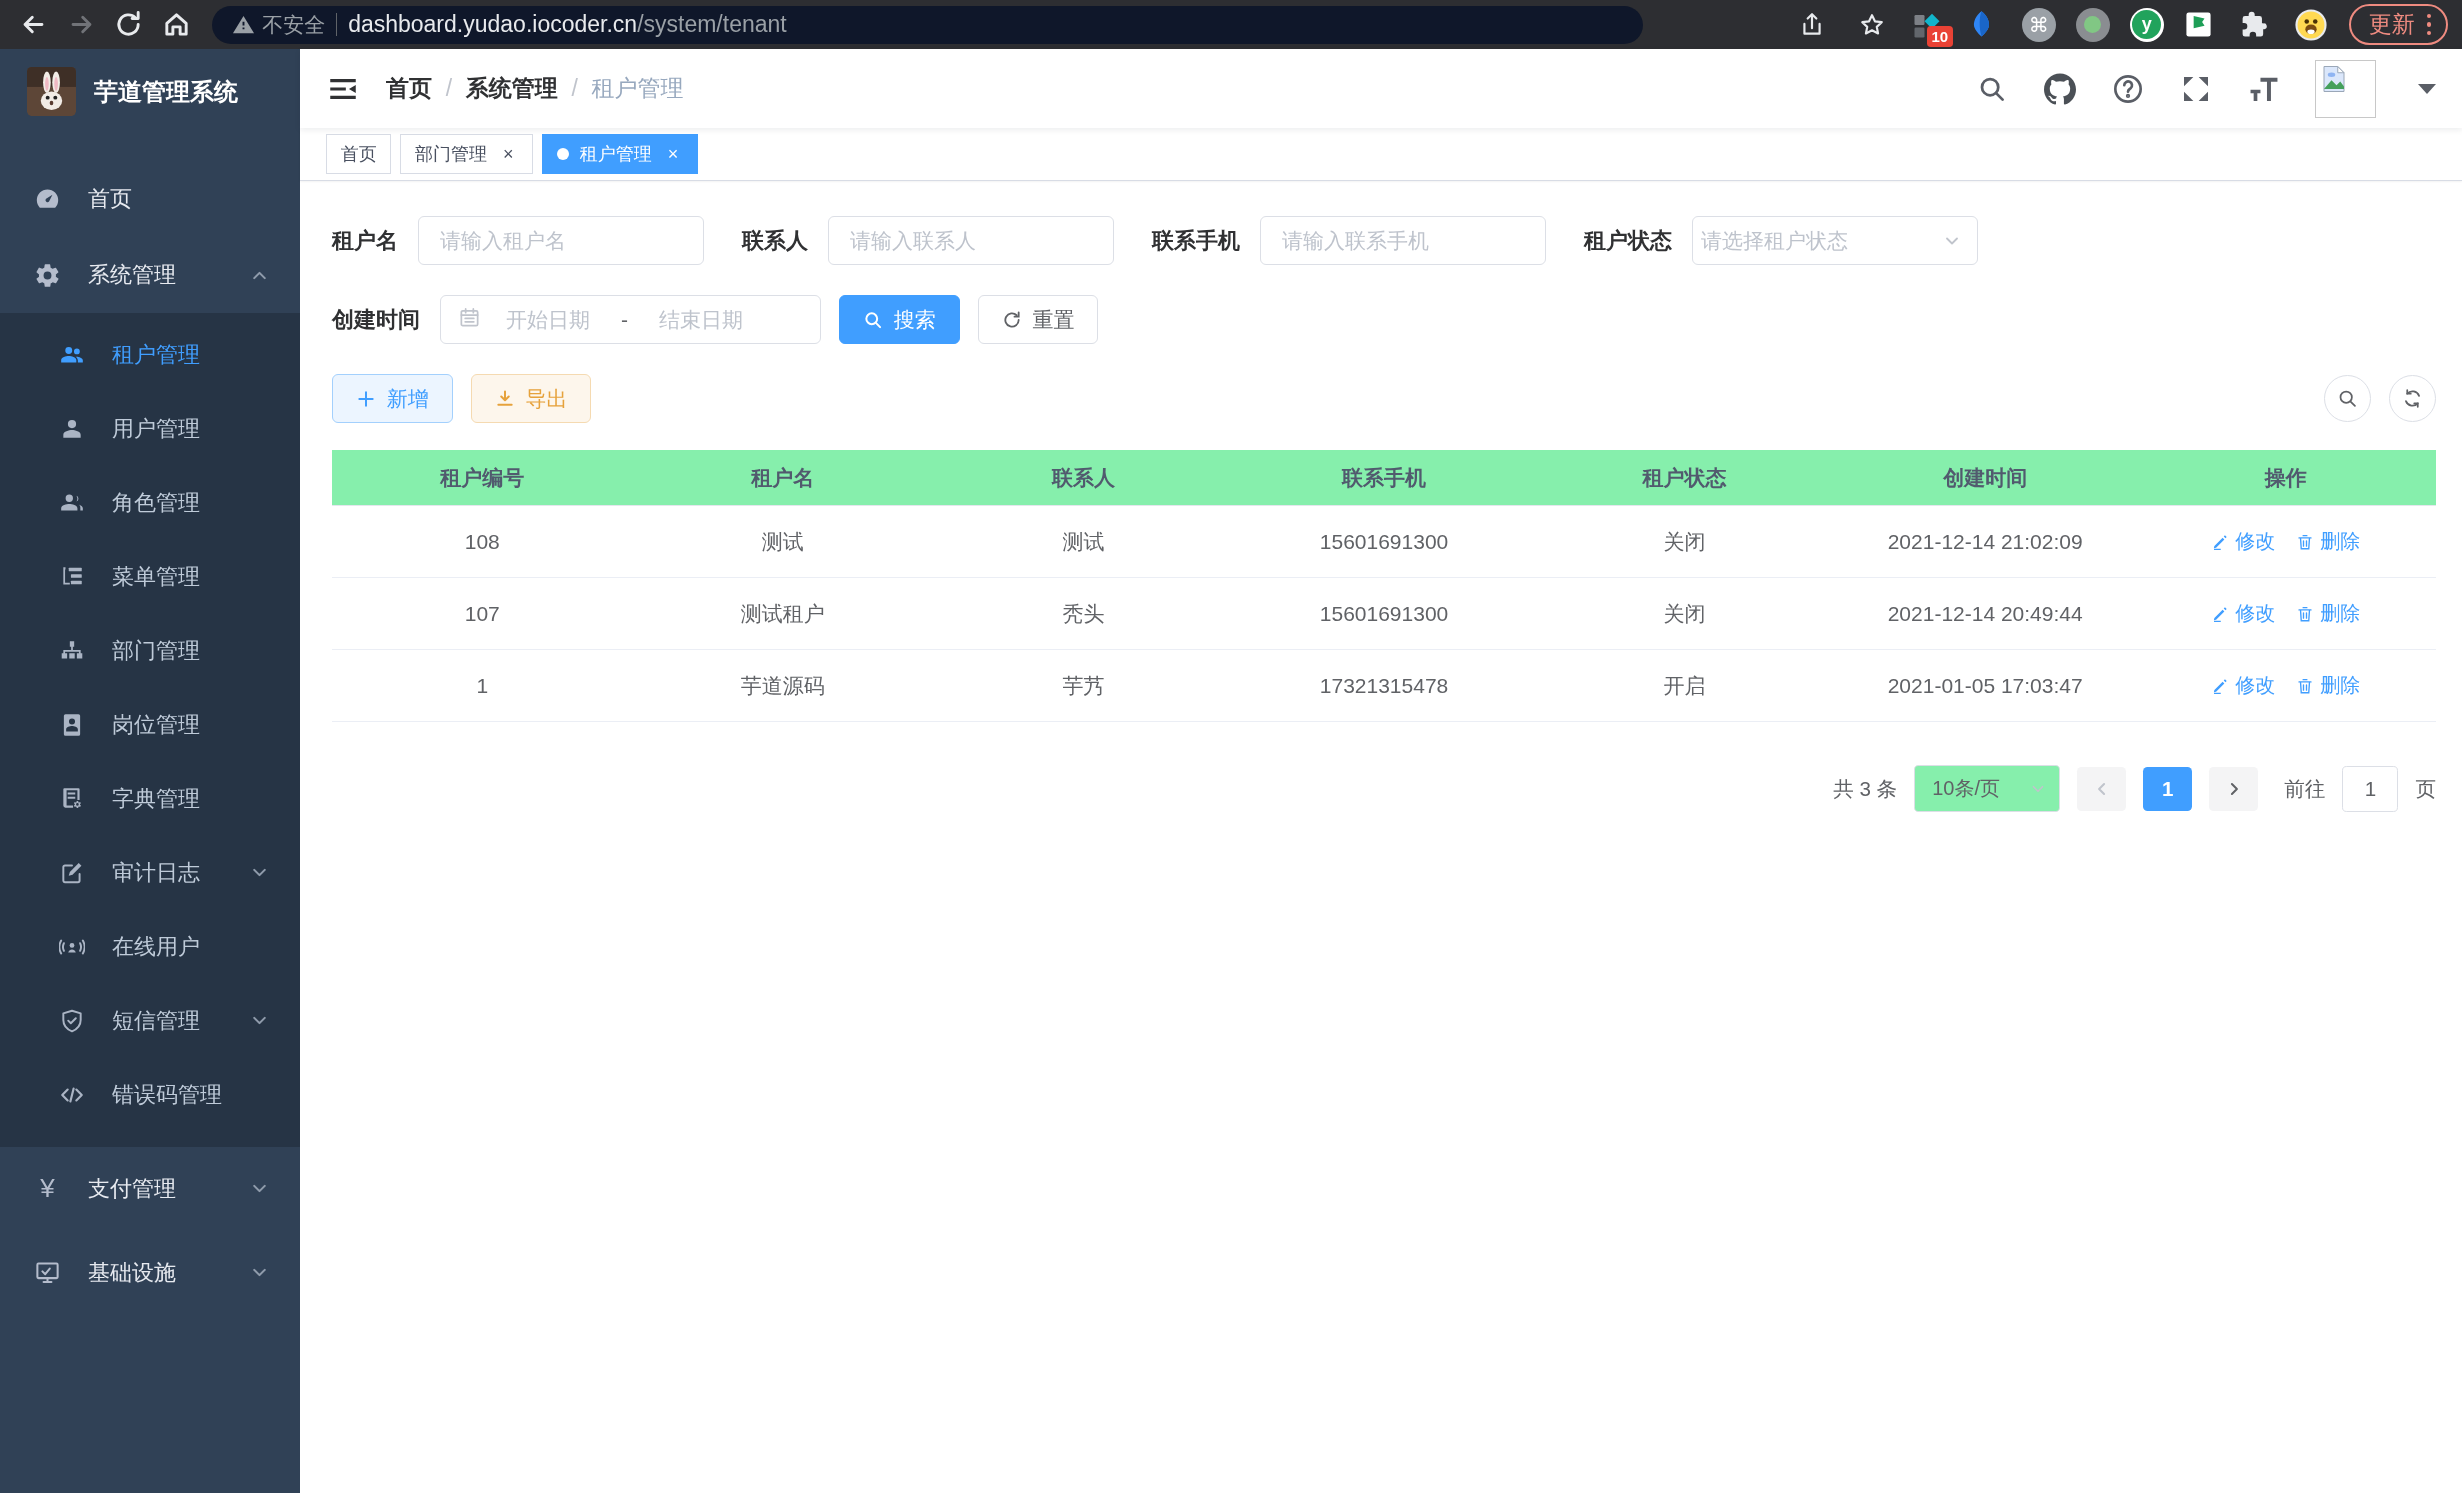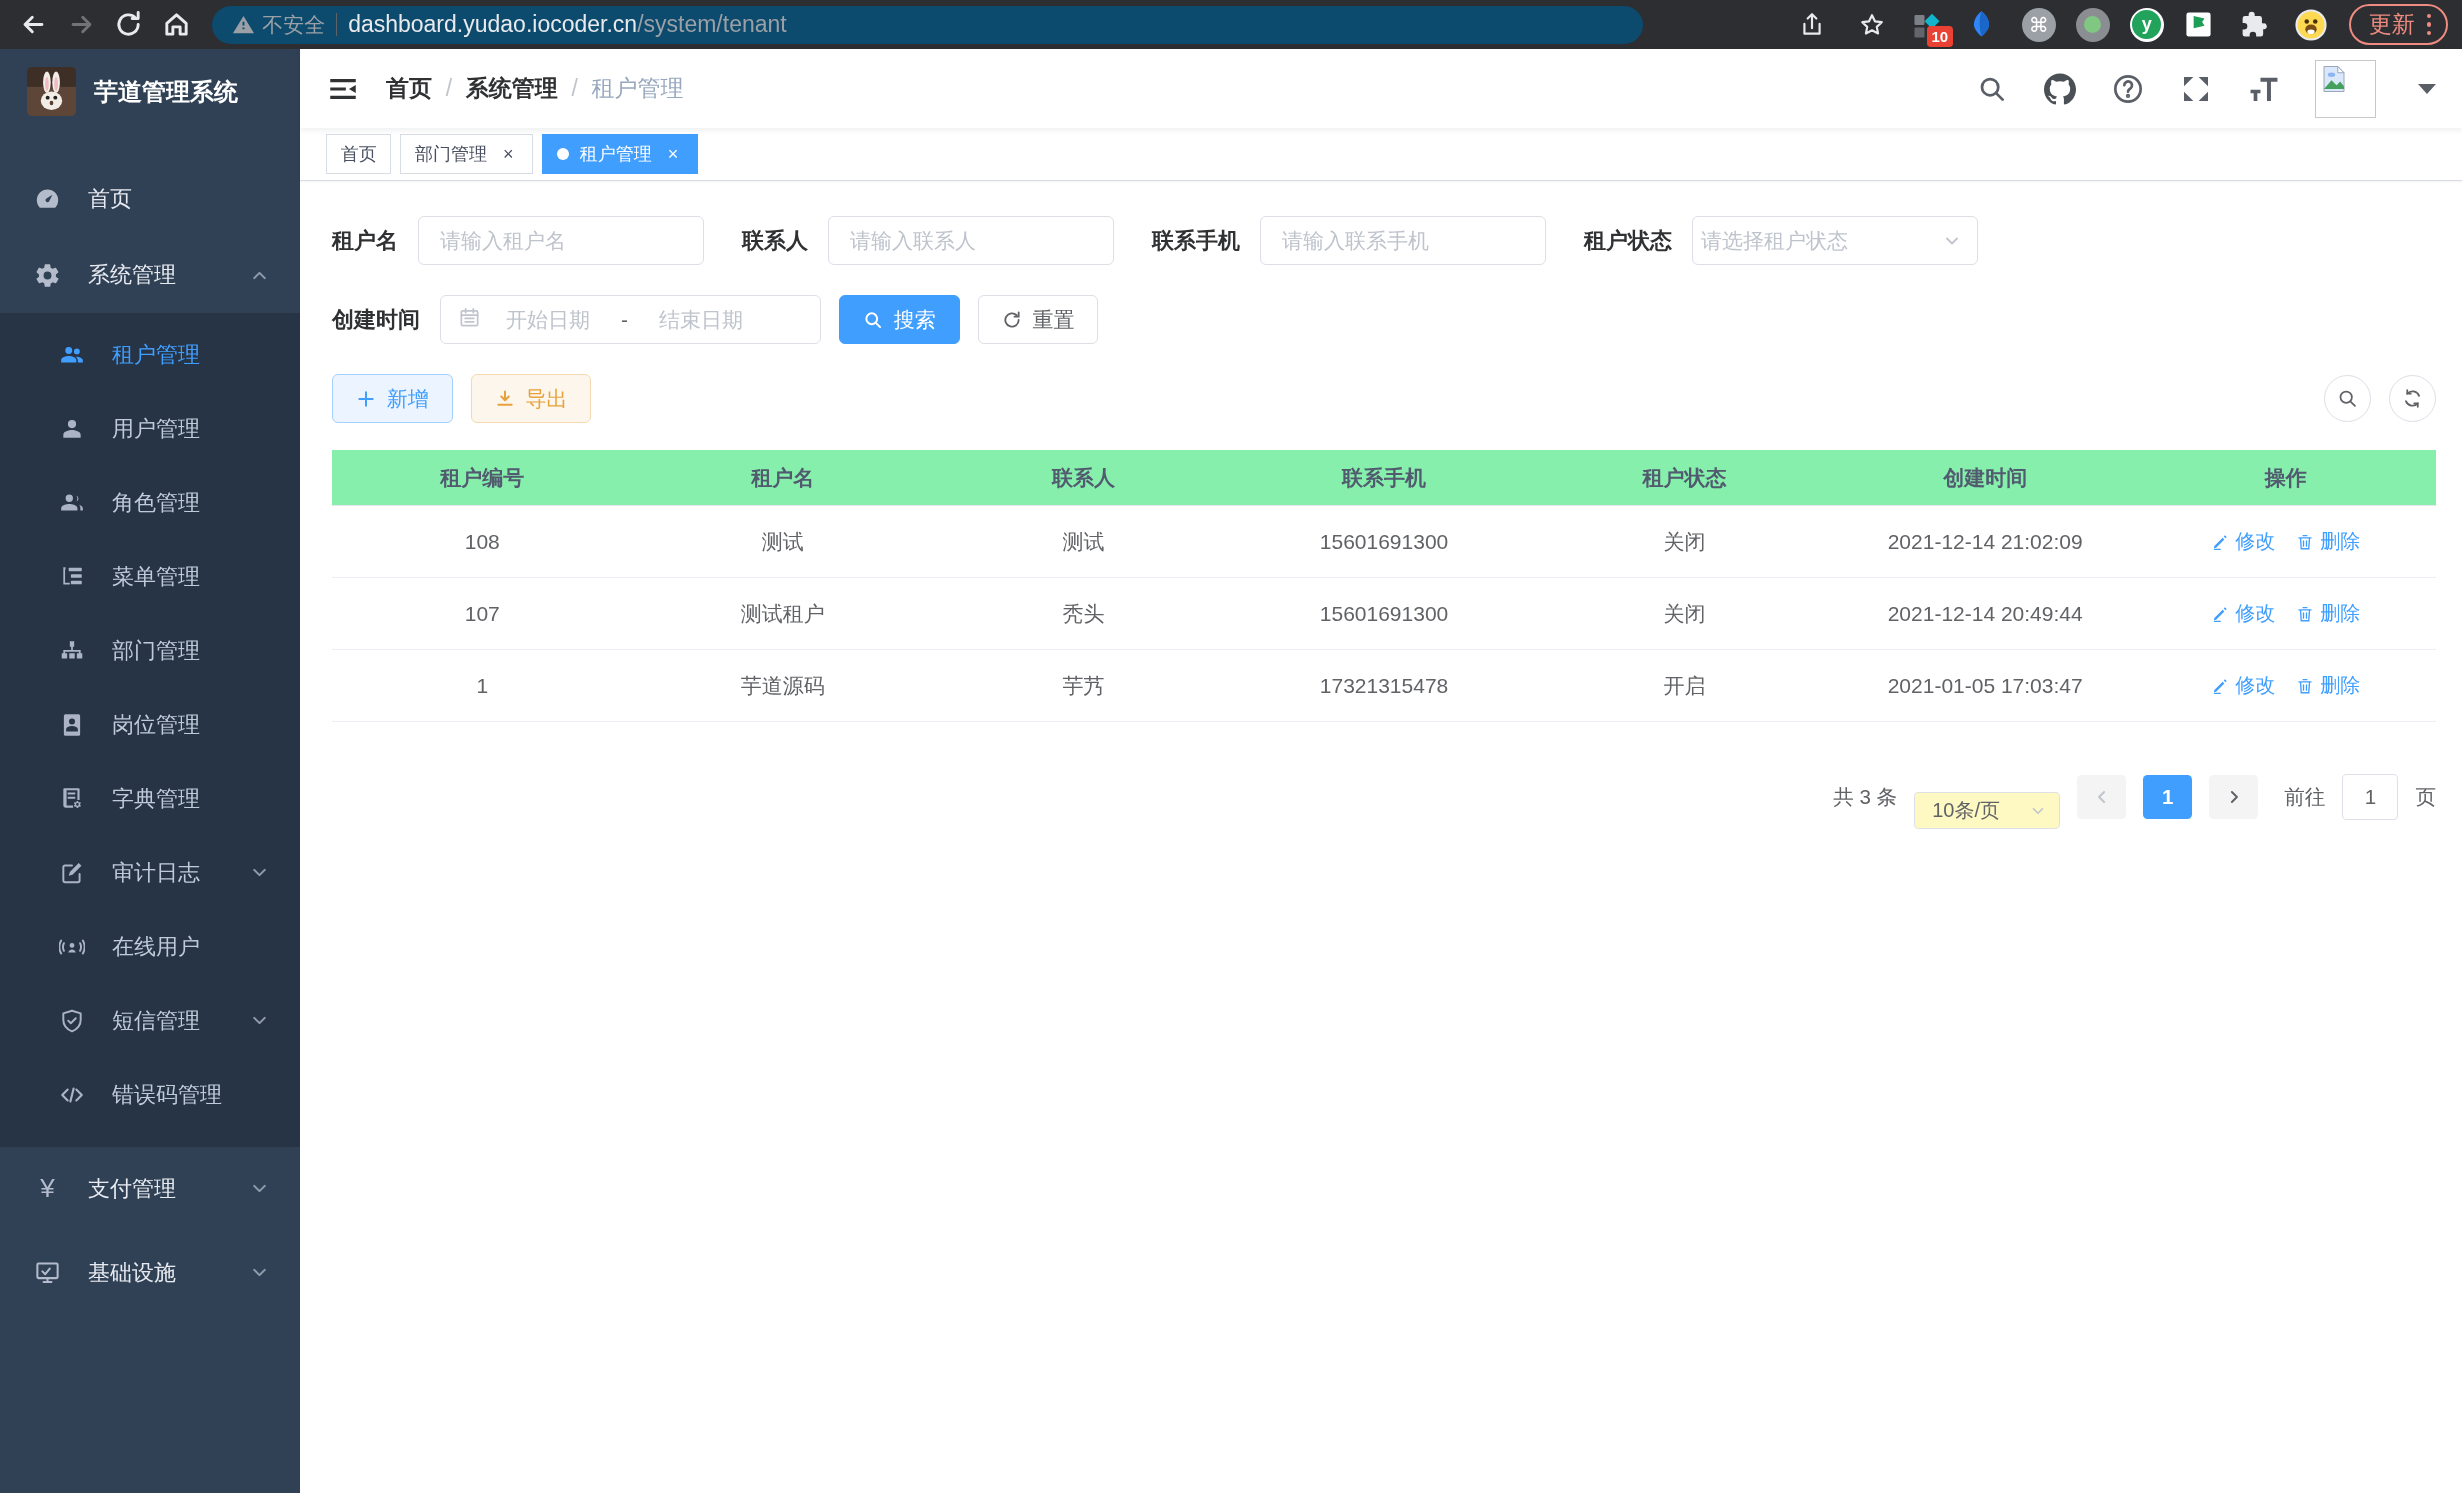--- a/index.html
+++ b/index.html
@@ -3,21 +3,21 @@
 <meta charset="utf-8">
 <style>
   * { margin:0; padding:0; box-sizing:border-box; }
   html,body { width:2462px; height:1494px; font-family:"Liberation Sans", sans-serif; background:#fff; }
   .screen { position:relative; width:2462px; height:1494px; overflow:hidden; }
 
   
   .chrome { height:49px; background:#2d2e32; display:flex; align-items:center; padding:0 13.7px; gap:7.6px; }
   .chrome .navbtn { width:40px; height:40px; border-radius:50%; display:flex; align-items:center; justify-content:center; flex:0 0 auto; }
   .chrome svg { display:block; }
-  .addr { height:38px; width:1431px; margin-left:7.6px; background:#0c4a6e; border-radius:20px; display:flex; align-items:center; padding:0 20px; gap:10.7px; flex:0 0 auto; }
+  .addr { height:38px; width:1431px; margin-left:7.6px; background:#0f172a; border-radius:20px; display:flex; align-items:center; padding:0 20px; gap:10.7px; flex:0 0 auto; }
   .addr .sec { color:#9aa0a6; font-size:21px; display:flex; align-items:center; gap:7.6px; }
   .addr .divider { width:1.5px; height:23px; background:#5f6368; }
   .addr .url { font-size:23px; color:#e8eaed; white-space:nowrap; }
   .addr .url .path { color:#9aa0a6; }
   .chrome .right { margin-left:auto; display:flex; align-items:center; gap:20px; }
   .ext { position:relative; width:35px; height:35px; display:flex; align-items:center; justify-content:flex-start; flex:0 0 auto; }
   .ext .badge { position:absolute; right:-6px; bottom:-4.6px; background:#e94235; color:#fff; font-size:15px; line-height:1; padding:3px 4.6px; border-radius:3.8px; font-weight:bold; }
   .circle-ext { width:34px; height:34px; border-radius:50%; display:flex; align-items:center; justify-content:center; color:#fff; font-size:20px; }
   .update-pill { display:flex; align-items:center; gap:12px; border:2.3px solid #ef8b80; color:#ef8b80; border-radius:23px; height:41px; padding:0 15px 0 18px; font-size:23px; }
   .update-pill .dots { display:flex; flex-direction:column; gap:3.8px; }
@@ -90,21 +90,21 @@
   
   .tbl { width:100%; }
   .thead { display:flex; background:#86efac; height:56px; align-items:center; border-bottom:1.5px solid #e4e7ed; }
   .th { flex:1; text-align:center; font-size:21px; font-weight:600; color:#515a6e; }
   .trow { display:flex; height:72px; align-items:center; border-bottom:1.5px solid #ebeef5; background:#fff; }
   .td { flex:1; text-align:center; font-size:21px; color:#606266; display:flex; align-items:center; justify-content:center; gap:21px; }
   .lnk { color:#409EFF; font-size:20px; display:flex; align-items:center; gap:6px; cursor:pointer; white-space:nowrap; }
 
   
   .pager { display:flex; align-items:center; justify-content:flex-end; margin-top:43px; gap:17px; font-size:20.6px; color:#606266; }
-  .pg-sel { width:146px; height:37px; border:1.5px solid #dcdfe6; border-radius:4.6px; display:flex; align-items:center; padding:0 12px 0 17px; color:#606266; background:#fef9c3; cursor:pointer;margin-top:27px; }
+  .pg-sel { width:146px; height:47px; border:1.5px solid #dcdfe6; border-radius:4.6px; display:flex; align-items:center; padding:0 12px 0 17px; color:#606266; background:#86efac; cursor:pointer; }
   .pg-sel .ph { flex:1; font-size:20px; }
   .pg-btn { width:49px; height:44px; background:#f4f4f5; border-radius:4.6px; display:flex; align-items:center; justify-content:center; cursor:pointer; }
   .pg-cur { width:49px; height:44px; background:#409EFF; color:#fff; border-radius:4.6px; display:flex; align-items:center; justify-content:center; font-weight:600; cursor:pointer; }
   .pg-goto { width:56px; height:46px; border:1.5px solid #dcdfe6; border-radius:4.6px; text-align:center; font-size:20.6px; color:#606266; outline:none; font-family:"Liberation Sans", sans-serif; }
 </style>
 </head>
 <body>
 
 <div class="screen">
 

